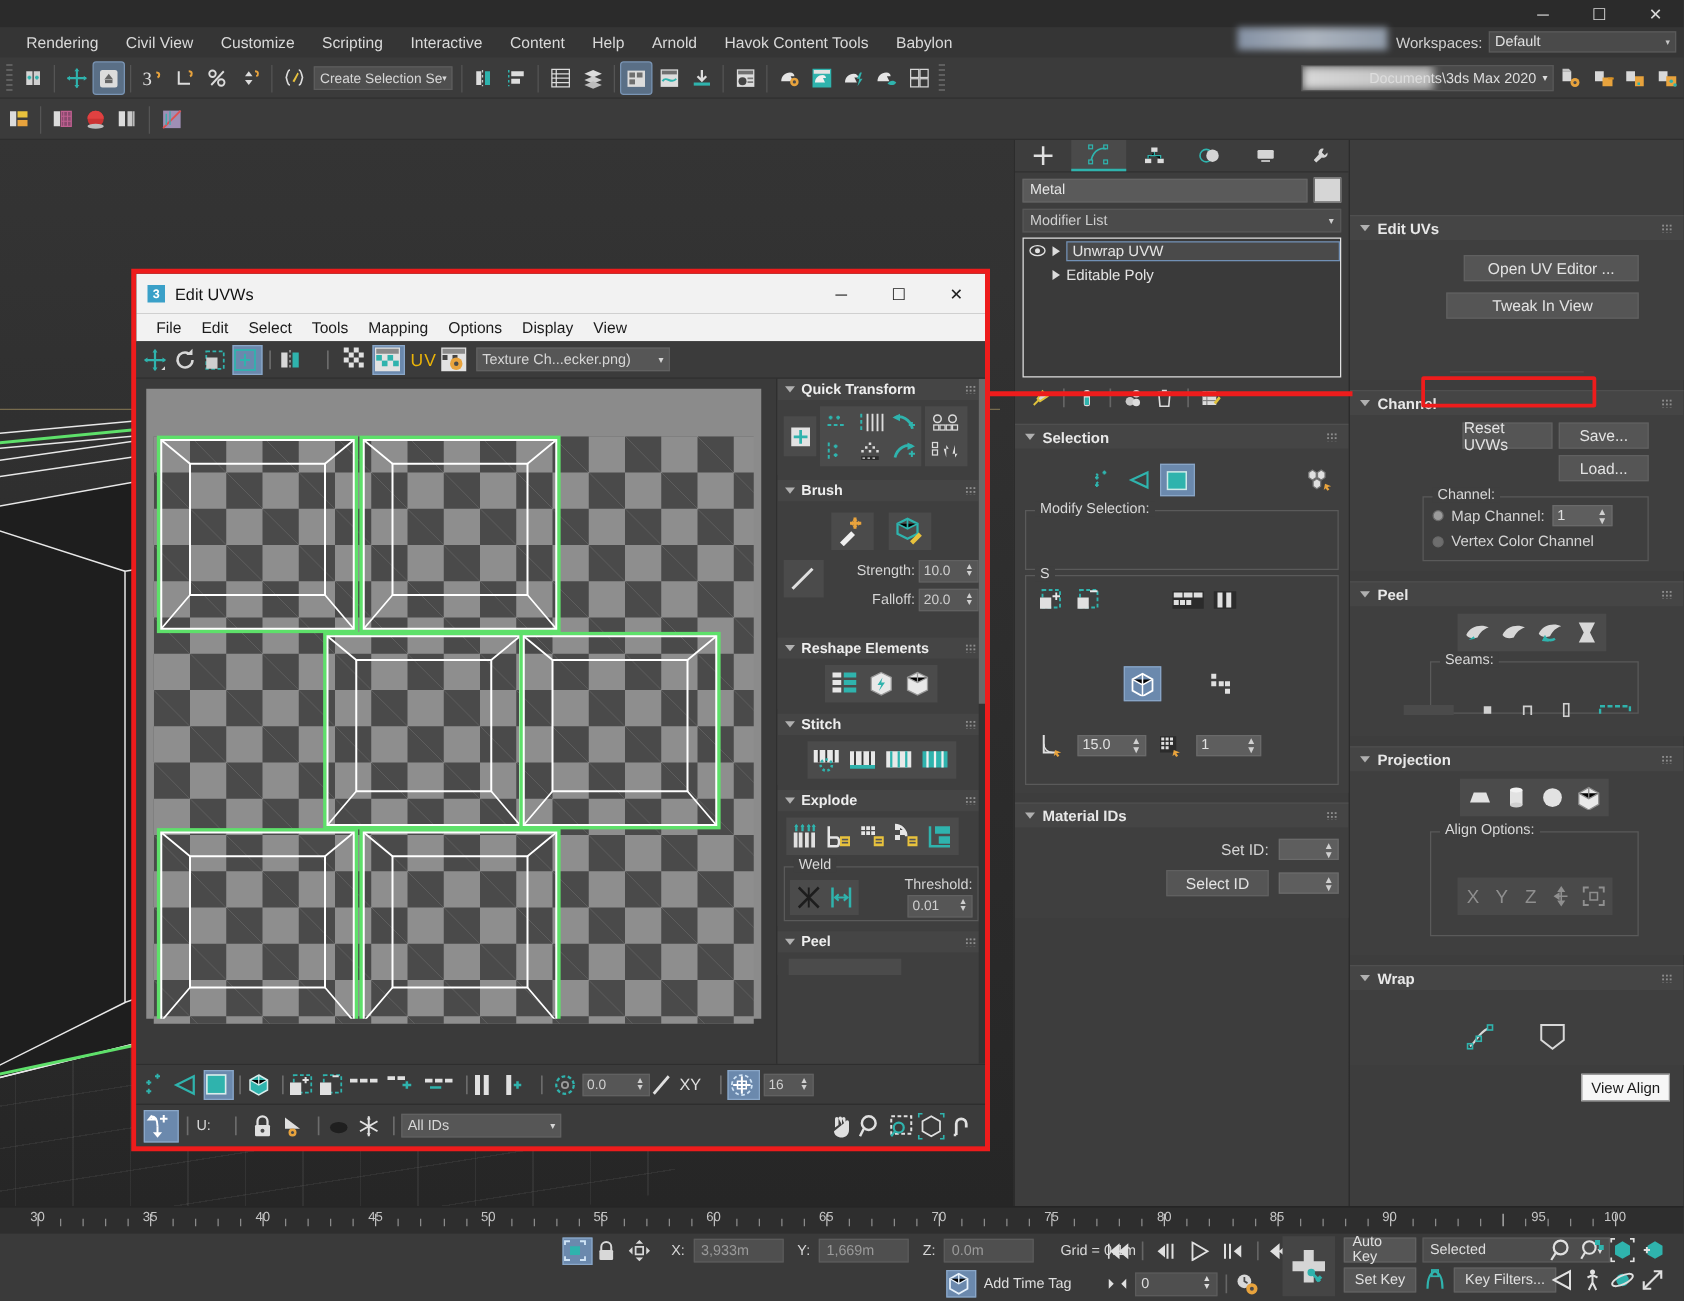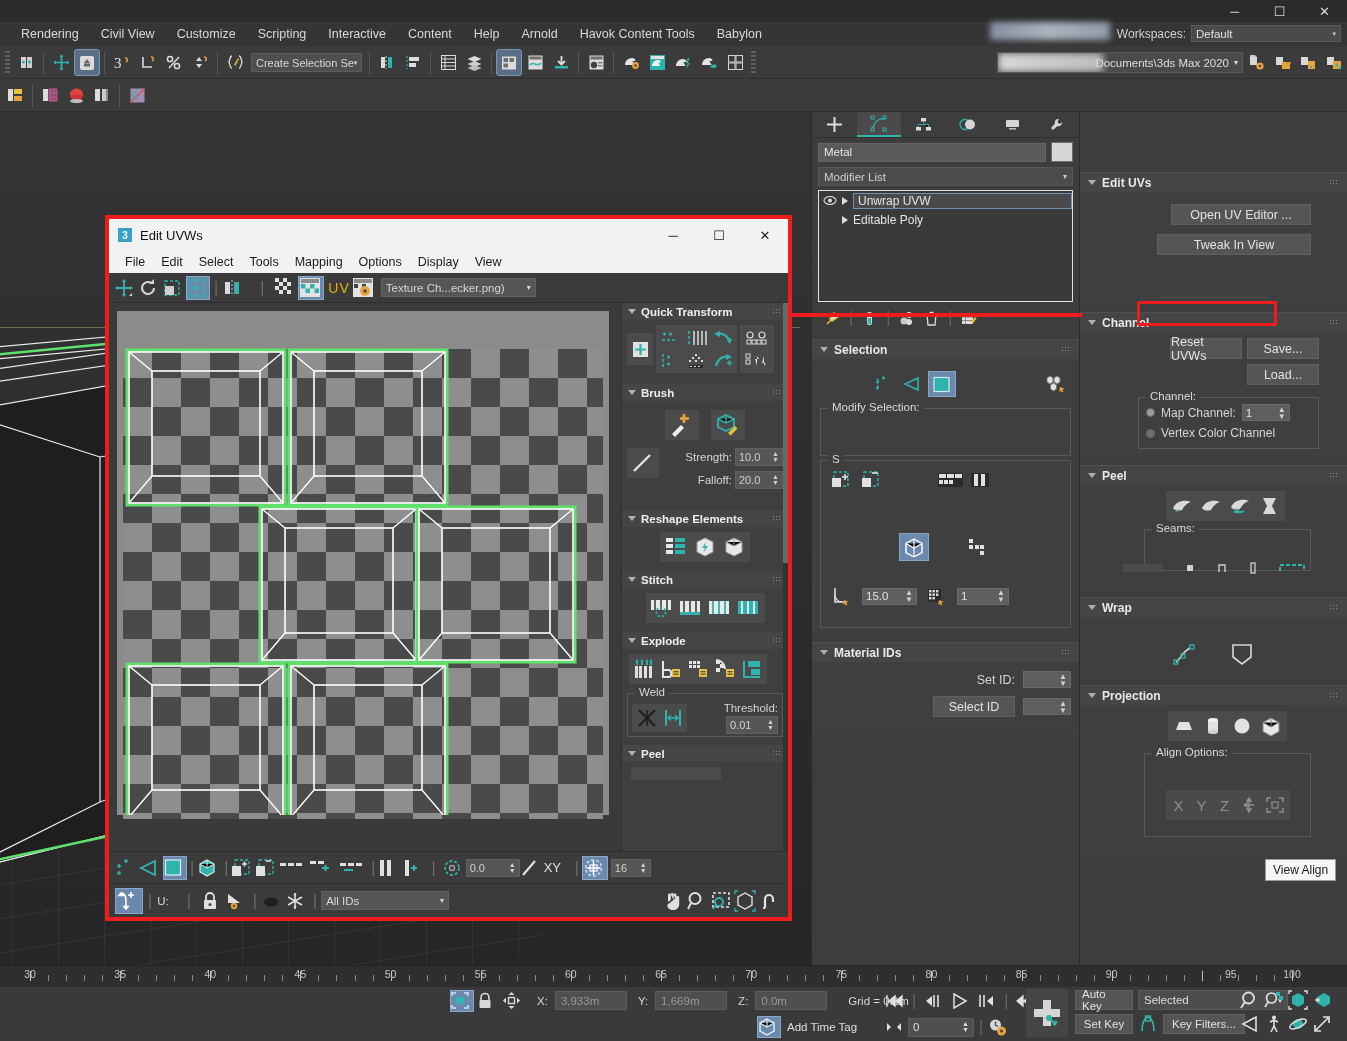--- a/index.html
+++ b/index.html
@@ -33,21 +33,21 @@
   .tbrow{display:flex;align-items:center;height:33px;padding-left:2px;}
   .tbtn{width:26px;height:27px;display:flex;align-items:center;justify-content:center;position:relative;flex:0 0 auto;}
   .tbtn.active{background:#5a6f86;border:1px solid #7a95b5;border-radius:3px;}
   .sep{width:1px;height:22px;background:#555;margin:0 4px;flex:0 0 auto;}
   .grip{width:5px;height:24px;background:
      repeating-linear-gradient(to bottom,#777 0 2px,transparent 2px 4px);
      margin:0 3px;flex:0 0 auto;opacity:.6;}
   .combo-sel{height:19px;min-width:108px;background:#4f4f4f;border:1px solid #5c5c5c;color:#d7d7d7;
        font-size:11px;display:flex;align-items:center;padding:0 4px;justify-content:space-between;margin:0 3px;}
   .combo-sel .arr{font-size:7px;}
-  .path-combo{height:21px;width:246px;background:#4a4a4a;border:1px solid #585858;color:#ddd;font-size:11.5px;
+  .path-combo{height:21px;width:202px;background:#4a4a4a;border:1px solid #585858;color:#ddd;font-size:11.5px;
        display:flex;align-items:center;justify-content:flex-end;padding:0 4px;gap:5px;position:relative;overflow:hidden;}
   .path-blur{position:absolute;left:0;top:0;width:105px;height:100%;background:linear-gradient(90deg,#d8d8d8,#bdbdbd);filter:blur(3.5px);}
 
   
   .viewport{position:absolute;left:0;top:112px;width:1347px;height:853px;background:#2a2a2a;overflow:hidden;}
   .vp-gradient{position:absolute;inset:0;background:linear-gradient(#343434 0%,#2e2e2e 40%,#262626 100%);}
   .grid-floor{position:absolute;left:-80px;top:430px;width:620px;height:460px;
      background-image:
        repeating-linear-gradient(to right, rgba(255,255,255,.06) 0 1px, transparent 1px 46px),
        repeating-linear-gradient(to bottom, rgba(255,255,255,.055) 0 1px, transparent 1px 34px);
@@ -830,45 +830,20 @@
                 <path d="M1 8V2h24v6" stroke="#2fb3ad" stroke-width="2" fill="none" stroke-dasharray="4 2"></path>
               </svg>
           </span>
         </div>
       </div>
     </div>
 
     <div class="rollout">
       <div class="ro-head">
         <span class="ro-tri"></span>
-        <span>Wrap</span>
-        <span class="ro-dots"></span>
-      </div>
-      <div class="ro-body" style="height:60px">
-        <div style="display:flex;gap:22px;justify-content:center;margin-top:16px">
-          <div class="ibx" style="width:34px;height:30px">
-            <svg width="26" height="24" viewBox="0 0 26 24">
-                <path d="M3 20c4-2 6-10 14-14" stroke="#d8d8d8" stroke-width="1.6" fill="none"></path>
-                <rect x="1" y="18" width="4" height="4" fill="none" stroke="#2fb3ad" stroke-width="1.3"></rect>
-                <rect x="8" y="12" width="4" height="4" fill="none" stroke="#2fb3ad" stroke-width="1.3"></rect>
-                <rect x="17" y="3" width="4" height="4" fill="none" stroke="#2fb3ad" stroke-width="1.3"></rect>
-              </svg>
-          </div>
-          <div class="ibx" style="width:34px;height:30px">
-            <svg width="24" height="24" viewBox="0 0 24 24">
-                <path d="M3 3h18v12l-9 7-9-7z" fill="none" stroke="#d8d8d8" stroke-width="1.6"></path>
-              </svg>
-          </div>
-        </div>
-      </div>
-    </div>
-
-    <div class="rollout">
-      <div class="ro-head">
-        <span class="ro-tri"></span>
         <span>Projection</span>
         <span class="ro-dots"></span>
       </div>
       <div class="ro-body" style="height:147px">
         <div class="iconrow" style="margin-left:80px">
           <div class="ibx">
             <svg width="24" height="18" viewBox="0 0 24 18">
                 <path d="M7 5h10l3 8H4z" fill="#e2e2e2"></path>
               </svg>
           </div>
@@ -901,20 +876,45 @@
               <svg width="18" height="18" viewBox="0 0 18 18">
                   <path d="M9 2v14M4 9h10M9 2l2 3h-4zM4 9l3-2v4zM9 16l2-3h-4z" stroke="#8f8f8f" fill="none" stroke-width="1.3"></path>
                 </svg>
             </div>
             <div class="ibx" style="width:26px">
               <svg width="20" height="18" viewBox="0 0 20 18">
                   <path d="M2 6V2h4M18 6V2h-4M2 12v4h4M18 12v4h-4" stroke="#8f8f8f" stroke-width="1.5" fill="none"></path>
                   <rect x="7" y="6" width="6" height="6" fill="none" stroke="#8f8f8f" stroke-width="1.2"></rect>
                 </svg>
             </div>
+          </div>
+        </div>
+      </div>
+    </div>
+
+    <div class="rollout">
+      <div class="ro-head">
+        <span class="ro-tri"></span>
+        <span>Wrap</span>
+        <span class="ro-dots"></span>
+      </div>
+      <div class="ro-body" style="height:60px">
+        <div style="display:flex;gap:22px;justify-content:center;margin-top:16px">
+          <div class="ibx" style="width:34px;height:30px">
+            <svg width="26" height="24" viewBox="0 0 26 24">
+                <path d="M3 20c4-2 6-10 14-14" stroke="#d8d8d8" stroke-width="1.6" fill="none"></path>
+                <rect x="1" y="18" width="4" height="4" fill="none" stroke="#2fb3ad" stroke-width="1.3"></rect>
+                <rect x="8" y="12" width="4" height="4" fill="none" stroke="#2fb3ad" stroke-width="1.3"></rect>
+                <rect x="17" y="3" width="4" height="4" fill="none" stroke="#2fb3ad" stroke-width="1.3"></rect>
+              </svg>
+          </div>
+          <div class="ibx" style="width:34px;height:30px">
+            <svg width="24" height="24" viewBox="0 0 24 24">
+                <path d="M3 3h18v12l-9 7-9-7z" fill="none" stroke="#d8d8d8" stroke-width="1.6"></path>
+              </svg>
           </div>
         </div>
       </div>
     </div>
 
     <div class="tooltip" style="left:185px;top:747px">View Align</div>
   </div>
 
   <div class="redline" style="left:792px;top:313px;width:290px;height:4px"></div>
   <div class="redhl" style="left:1137px;top:301px;width:140px;height:25px"></div>

